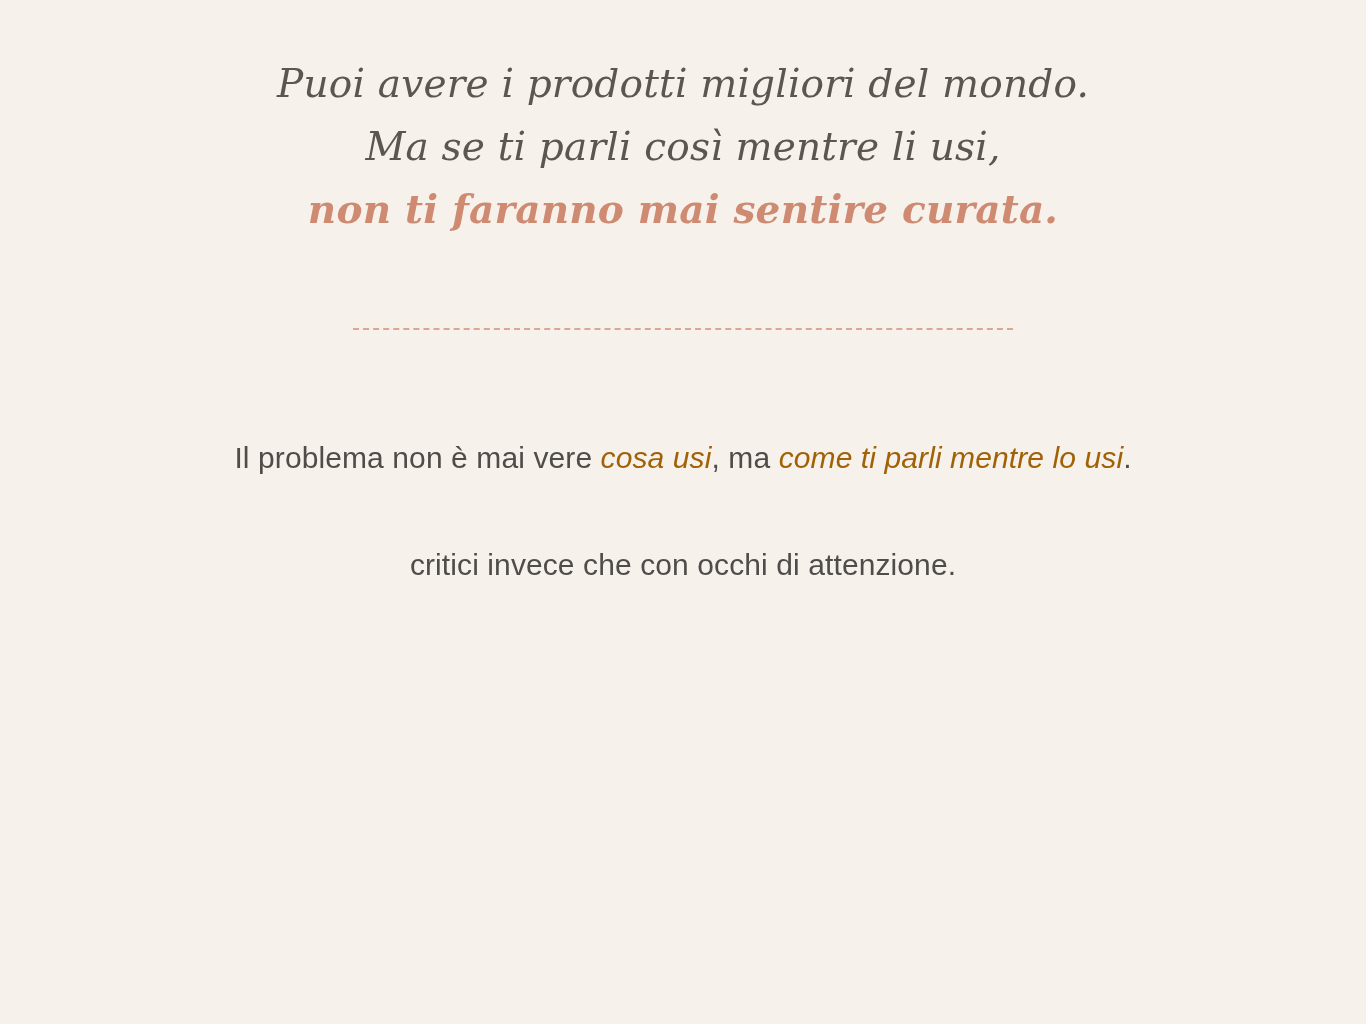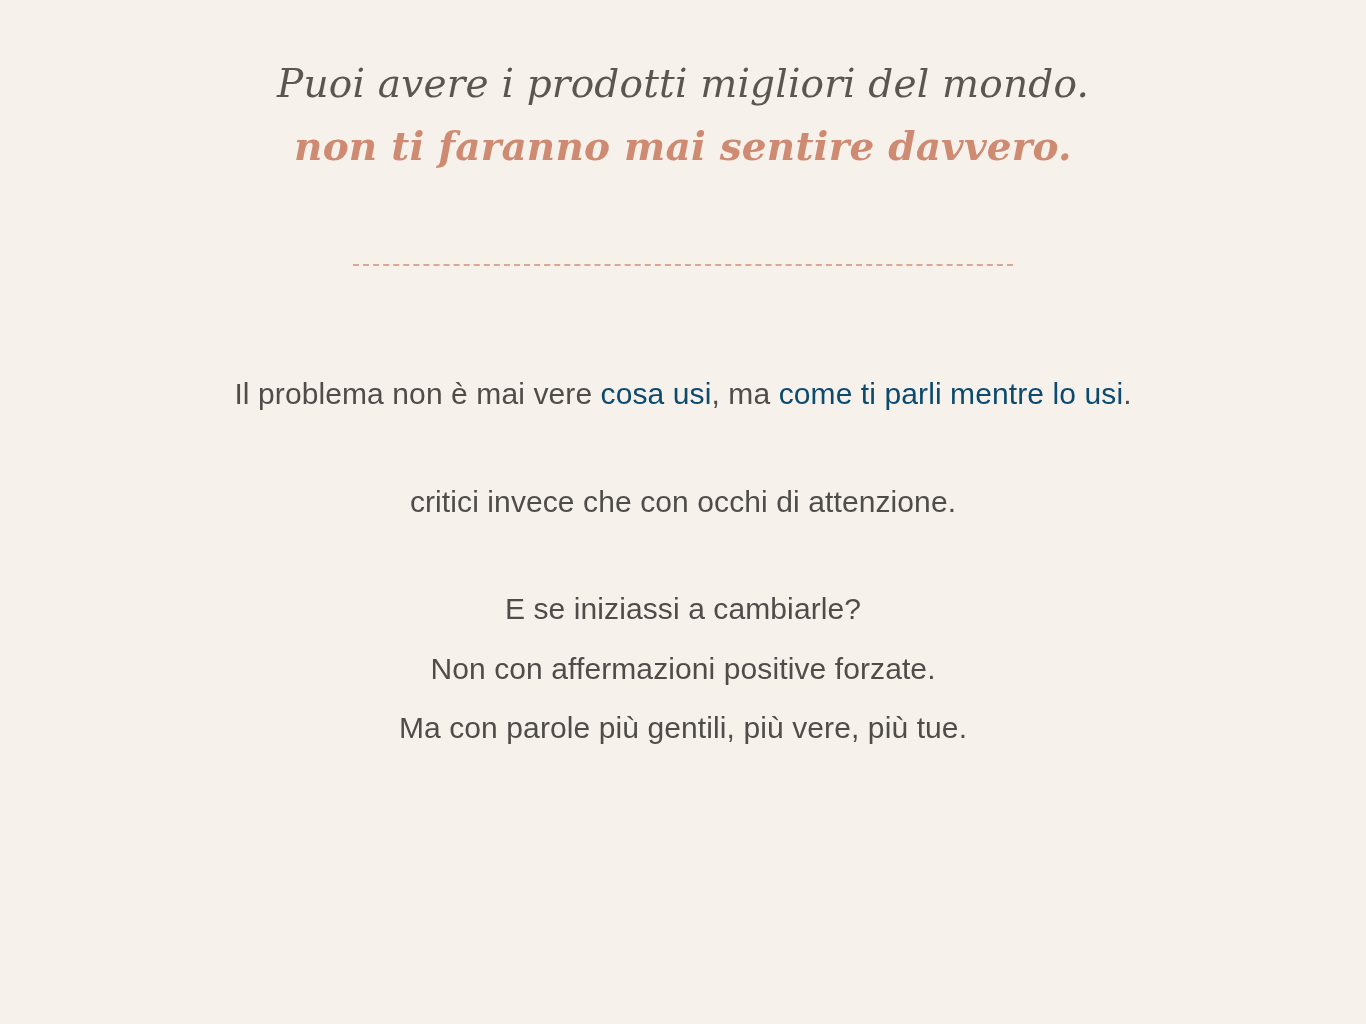--- a/index.html
+++ b/index.html
@@ -65,49 +65,46 @@
     letter-spacing: 0.1px;
   }
   .para {
     margin: 0;
   }
   .para + .para {
     margin-top: 48px;
   }
   .para .line { display: block; }
   .em-accent {
-    color: #0c4a6e;
+    color: #a16207;
+    font-style: italic;
     text-align: center;
   }
 </style>
 </head>
 <body>
 
 <div class="page">
 
   <div class="headline">
     <span class="line">Puoi avere i prodotti migliori del mondo.</span>
-    <span class="line accent">non ti faranno mai sentire davvero.</span>
+    <span class="line">Ma se ti parli così mentre li usi,</span>
+    <span class="line accent">non ti faranno mai sentire curata.</span>
   </div>
 
   <div class="divider-wrap">
     <div class="divider"></div>
   </div>
 
   <div class="body-copy">
 
     <p class="para">
       <span>Il problema non è mai vere </span><span class="em-accent">cosa usi</span><span>, ma </span><span class="em-accent">come ti parli mentre lo usi</span><span>.</span>
     </p>
 
     <p class="para">
       <span class="line">critici invece che con occhi di attenzione.</span>
     </p>
 
-    <p class="para">
-      <span class="line">E se iniziassi a cambiarle?</span>
-      <span class="line">Non con affermazioni positive forzate.</span>
-      <span class="line">Ma con parole più gentili, più vere, più tue.</span>
-    </p>
 
   </div>
 
 </div>
 
 </body></html>

